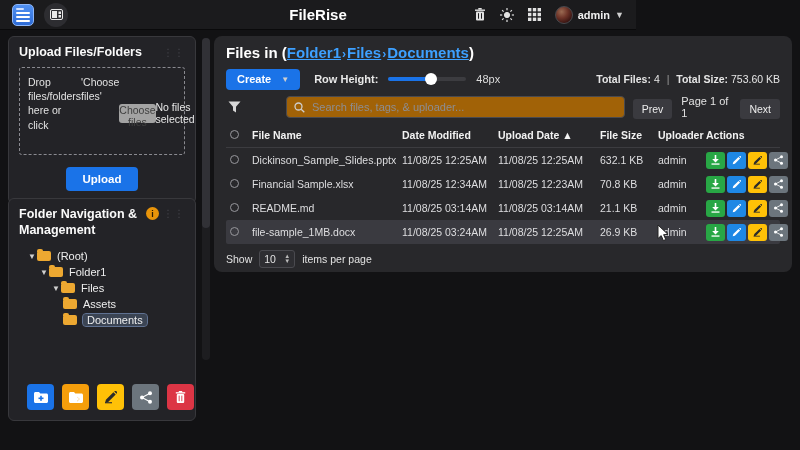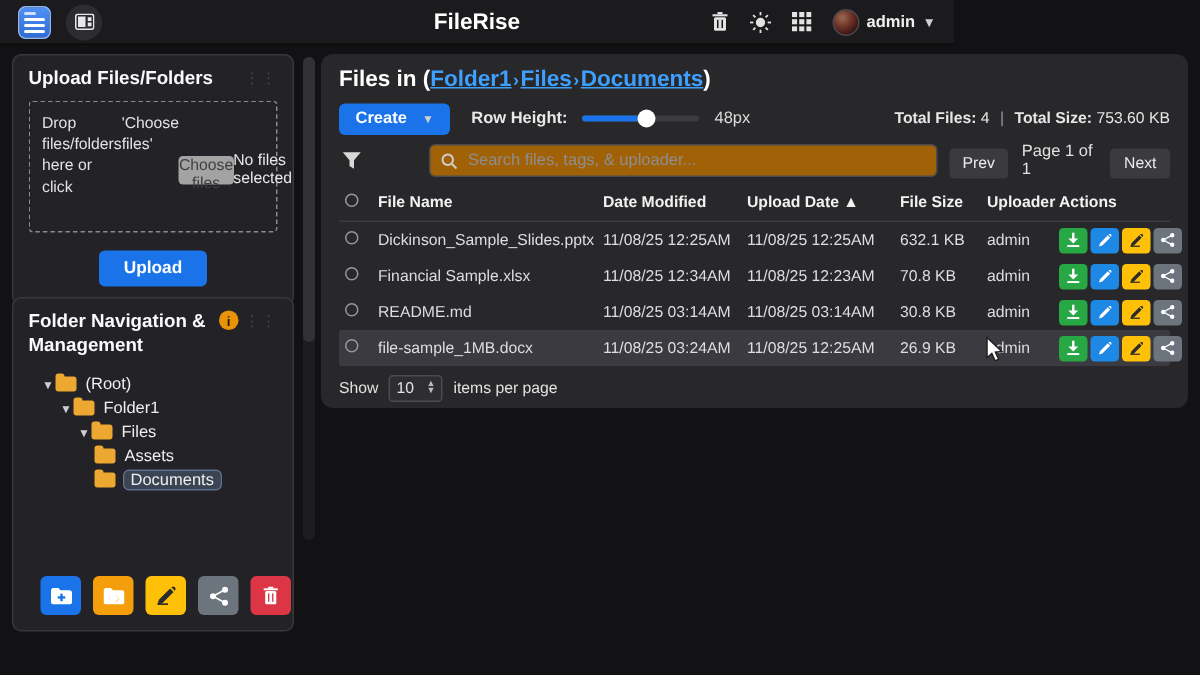--- a/index.html
+++ b/index.html
@@ -470,21 +470,21 @@
             </svg>
           </button>
       </span>
     </div>
 
     <div class="trow">
       <span><span class="cb"></span></span>
       <span class="fname">README.md</span>
       <span>11/08/25 03:14AM</span>
       <span>11/08/25 03:14AM</span>
-      <span>30.8 KB</span>
+      <span>21.1 KB</span>
       <span>admin</span>
       <span class="acts">
         <button class="abtn green">
             <svg width="9" height="10" viewBox="0 0 9 10" fill="currentColor">
               <rect x="3.7" y="0" width="1.6" height="5"></rect>
               <path d="M1.2 4l3.3 3.4L7.8 4z"></path>
               <rect x="0.5" y="8.4" width="8" height="1.3"></rect>
             </svg>
           </button>
         <button class="abtn blue">

